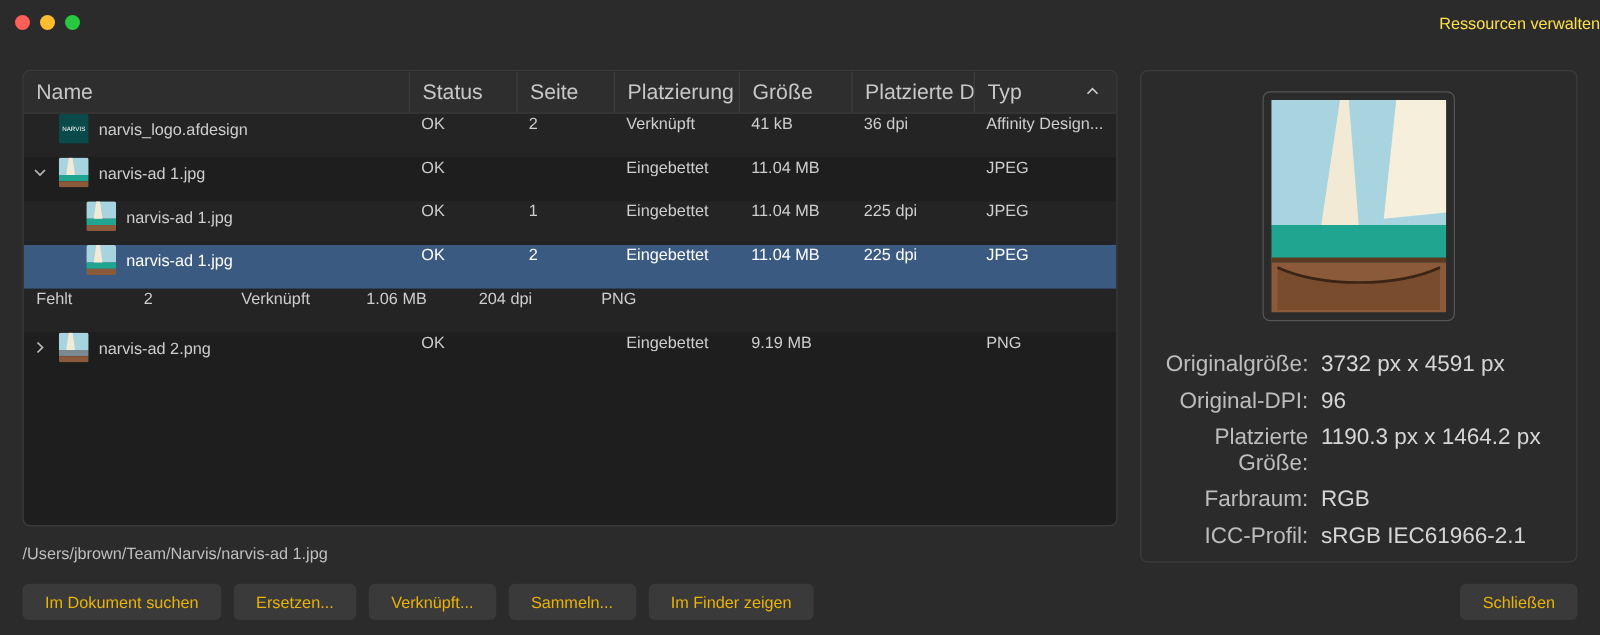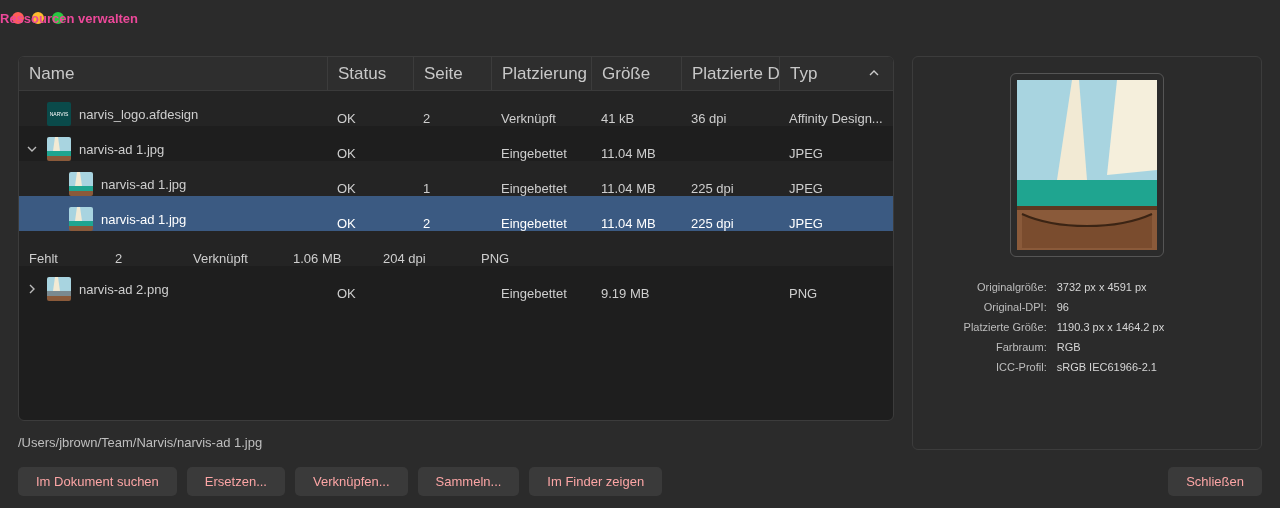--- a/index.html
+++ b/index.html
@@ -18,22 +18,22 @@
     align-items: center;
     padding: 0 12px;
     position: relative;
   }
   .traffic-lights { display: flex; gap: 8px; }
   .tl { width: 12px; height: 12px; border-radius: 50%; }
   .tl.red { background: #ff5f57; }
   .tl.yellow { background: #febc2e; }
   .tl.green { background: #28c840; }
   .titlebar-title {
-    position: absolute; left: 0; right: 0; text-align: left;
-    font-size: 13px; color: #ec4899; pointer-events: none; font-weight: bold;
+    position: absolute; left: 0; right: 0; text-align: right;
+    font-size: 13px; color: #fde047; pointer-events: none;
   }
   .content {
     display: flex;
     padding: 20px 18px 10px 18px;
     gap: 18px;
     height: calc(100% - 36px - 48px);
   }
   .left { flex: 1; display: flex; flex-direction: column; }
   .table-wrap {
     border: 1px solid #3c3c3c;
@@ -70,21 +70,21 @@
   .col-groesse { width: 90px; }
   .col-dpi { width: 98px; }
   .col-typ { flex: 1; }
   .sort-caret {
     margin-left: auto; margin-right: 4px;
   }
   .tbody { flex: 1; overflow: auto; }
   .row {
     display: flex;
     height: 35px;
-    align-items: flex-end;
+    align-items: flex-start;
     color: #cecece;
     font-size: 13px;
   }
   .row:nth-child(odd) { background: #242424; }
   .row:nth-child(even) { background: #1e1e1e; }
   .row.selected { background: #3b5a82; color: #fff; }
   .name-cell {
     width: 308px; display: flex; align-items: center; gap: 8px; padding: 0 6px;
   }
   .disclosure {
@@ -113,38 +113,38 @@
     border: 1px solid #555;
     border-radius: 6px;
     padding: 6px;
     margin-top: 2px;
   }
   .preview-img {
     width: 140px; height: 170px; display: block;
   }
   .meta {
     margin-top: 20px;
-    font-size: 11px;
+    font-size: 18px;
     width: 100%;
   }
   .meta-row {
     display: flex; padding: 4px 0;
   }
   .meta-label {
     flex: 0 0 130px; text-align: right; color: #bdbdbd; padding-right: 10px;
   }
   .meta-value { color: #d6d6d6; }
   .footer {
     position: absolute; bottom: 12px; left: 18px; right: 18px;
     display: flex; gap: 10px;
   }
   .btn {
     background: #3a3a3a;
     border: none;
-    color: #fca5a5;
+    color: #eab308;
     font-size: 13px;
     padding: 7px 18px;
     border-radius: 5px;
     cursor: pointer;
   }
   .btn:disabled { color: #777; cursor: default; }
   .spacer { flex: 1; }
 </style>
 </head>
 <body>
@@ -331,18 +331,18 @@
         <div class="meta-label">ICC-Profil:</div>
         <div class="meta-value">sRGB IEC61966-2.1</div>
       </div>
     </div>
   </div>
 </div>
 
 <div class="footer">
   <button class="btn">Im Dokument suchen</button>
   <button class="btn">Ersetzen...</button>
-  <button class="btn">Verknüpfen...</button>
+  <button class="btn">Verknüpft...</button>
   <button class="btn">Sammeln...</button>
   <button class="btn">Im Finder zeigen</button>
   <div class="spacer"></div>
   <button class="btn">Schließen</button>
 </div>
 
 </body></html>

